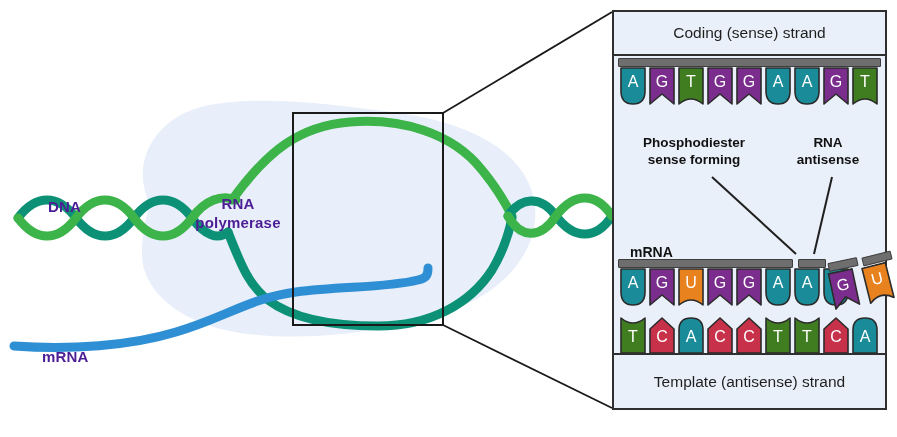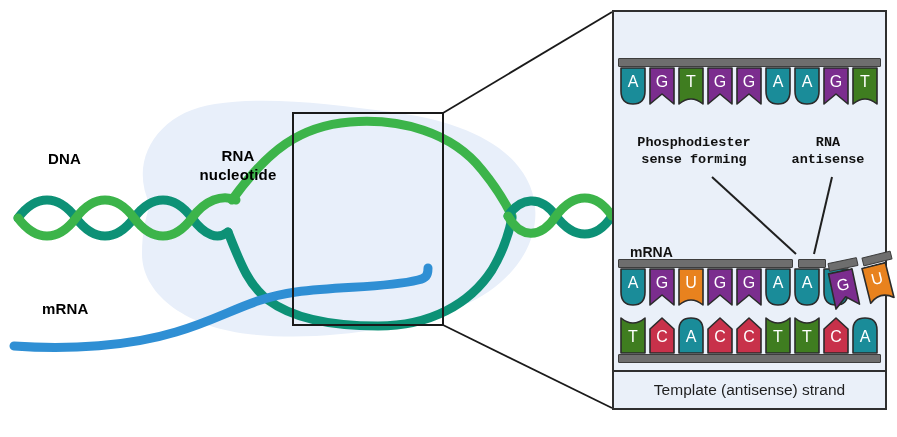--- a/index.html
+++ b/index.html
@@ -23,24 +23,25 @@
   .svg-layer {
     position: absolute;
     left: 0; top: 0;
     width: 897px;
     height: 437px;
   }
   
   .ov-label {
     position: absolute;
     font-weight: bold;
-    color: #000000;
+    color: #4c1d95;
     font-family: "Liberation Sans", sans-serif;
     letter-spacing: .2px;
     white-space: nowrap;
+    margin-top: 48px;
   }
   #label-dna {
     left: 48px; top: 150px;
     font-size: 15px;
   }
   #label-mrna-left {
     left: 42px; top: 300px;
     font-size: 15px;
   }
   #label-polymerase {
@@ -71,21 +72,21 @@
     align-items: center;
     justify-content: center;
   }
   #band-coding {
     top: 0;
     height: 44px;
     border-bottom: 2.5px solid #2f2f2f;
   }
   #band-template {
     bottom: 0;
-    height: 38px;
+    height: 55px;
     border-top: 2.5px solid #2f2f2f;
   }
   .band-text {
     font-size: 15.5px;
     color: #1f1f1f;
     font-family: "Liberation Sans", sans-serif;
     white-space: nowrap;
   }
   
   .backbone {
@@ -141,21 +142,21 @@
     border-radius: 1px;
   }
   
   .anno {
     position: absolute;
     font-weight: bold;
     color: #111111;
     font-size: 13.5px;
     line-height: 17px;
     text-align: center;
-    font-family: Liberation Mono, monospace;
+    font-family: Liberation Sans, sans-serif;
   }
   #anno-phospho { left: 14px; top: 122px; width: 132px; }
   #anno-rna-nt  { left: 164px; top: 122px; width: 100px; }
   #anno-mrna {
     position: absolute;
     left: 16px; top: 232px;
     font-weight: bold;
     font-size: 14px;
     color: #111111;
     font-family: "Liberation Sans", sans-serif;
@@ -206,25 +207,28 @@
     <line x1="443" y1="113" x2="612" y2="12" stroke="#1a1a1a" stroke-width="1.8"></line>
     <line x1="443" y1="325" x2="612" y2="408" stroke="#1a1a1a" stroke-width="1.8"></line>
   </svg>
 
   <div class="ov-label" id="label-dna">DNA</div>
 
   <div class="ov-label" id="label-mrna-left">mRNA</div>
 
   <div class="ov-label" id="label-polymerase">
     <span>RNA</span><br>
-    <span>nucleotide</span>
+    <span>polymerase</span>
   </div>
 
   <div id="inset">
 
+    <div class="inset-band" id="band-coding">
+      <span class="band-text">Coding (sense) strand</span>
+    </div>
 
     <div class="backbone" id="bb-coding" style="left:4px; top:46px; width:263px; height:9px;"></div>
 
     <div class="nt-row" id="row-coding" style="left:5px; top:55px;">
         <div class="nt down">
           <svg class="glyph" viewBox="0 0 28 38" preserveAspectRatio="none">
             <path d="M2,1 L26,1 L26,24 Q26,37 14,37 Q2,37 2,24 Z" fill="#1a8c99" stroke="#2b2b2b" stroke-width="1.6" stroke-linejoin="round"></path>
           </svg>
           <span class="ltr">A</span>
         </div>

